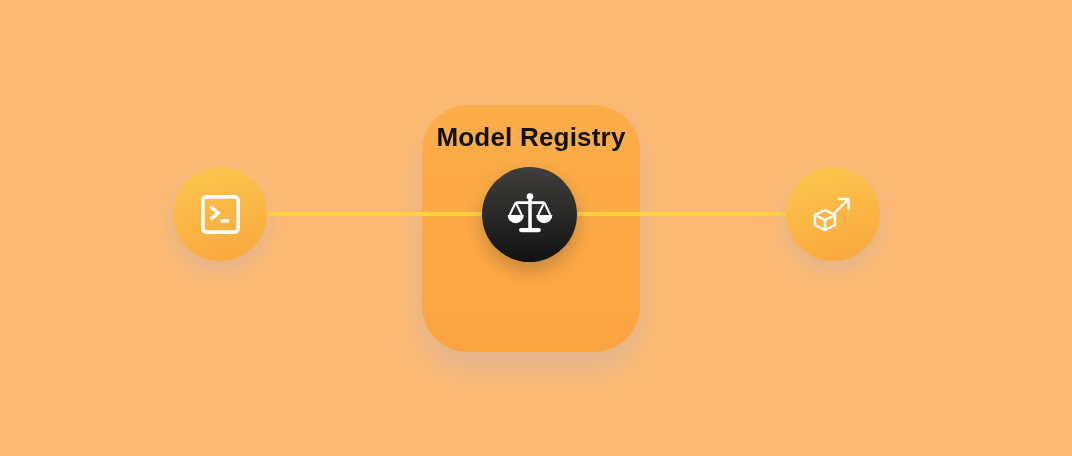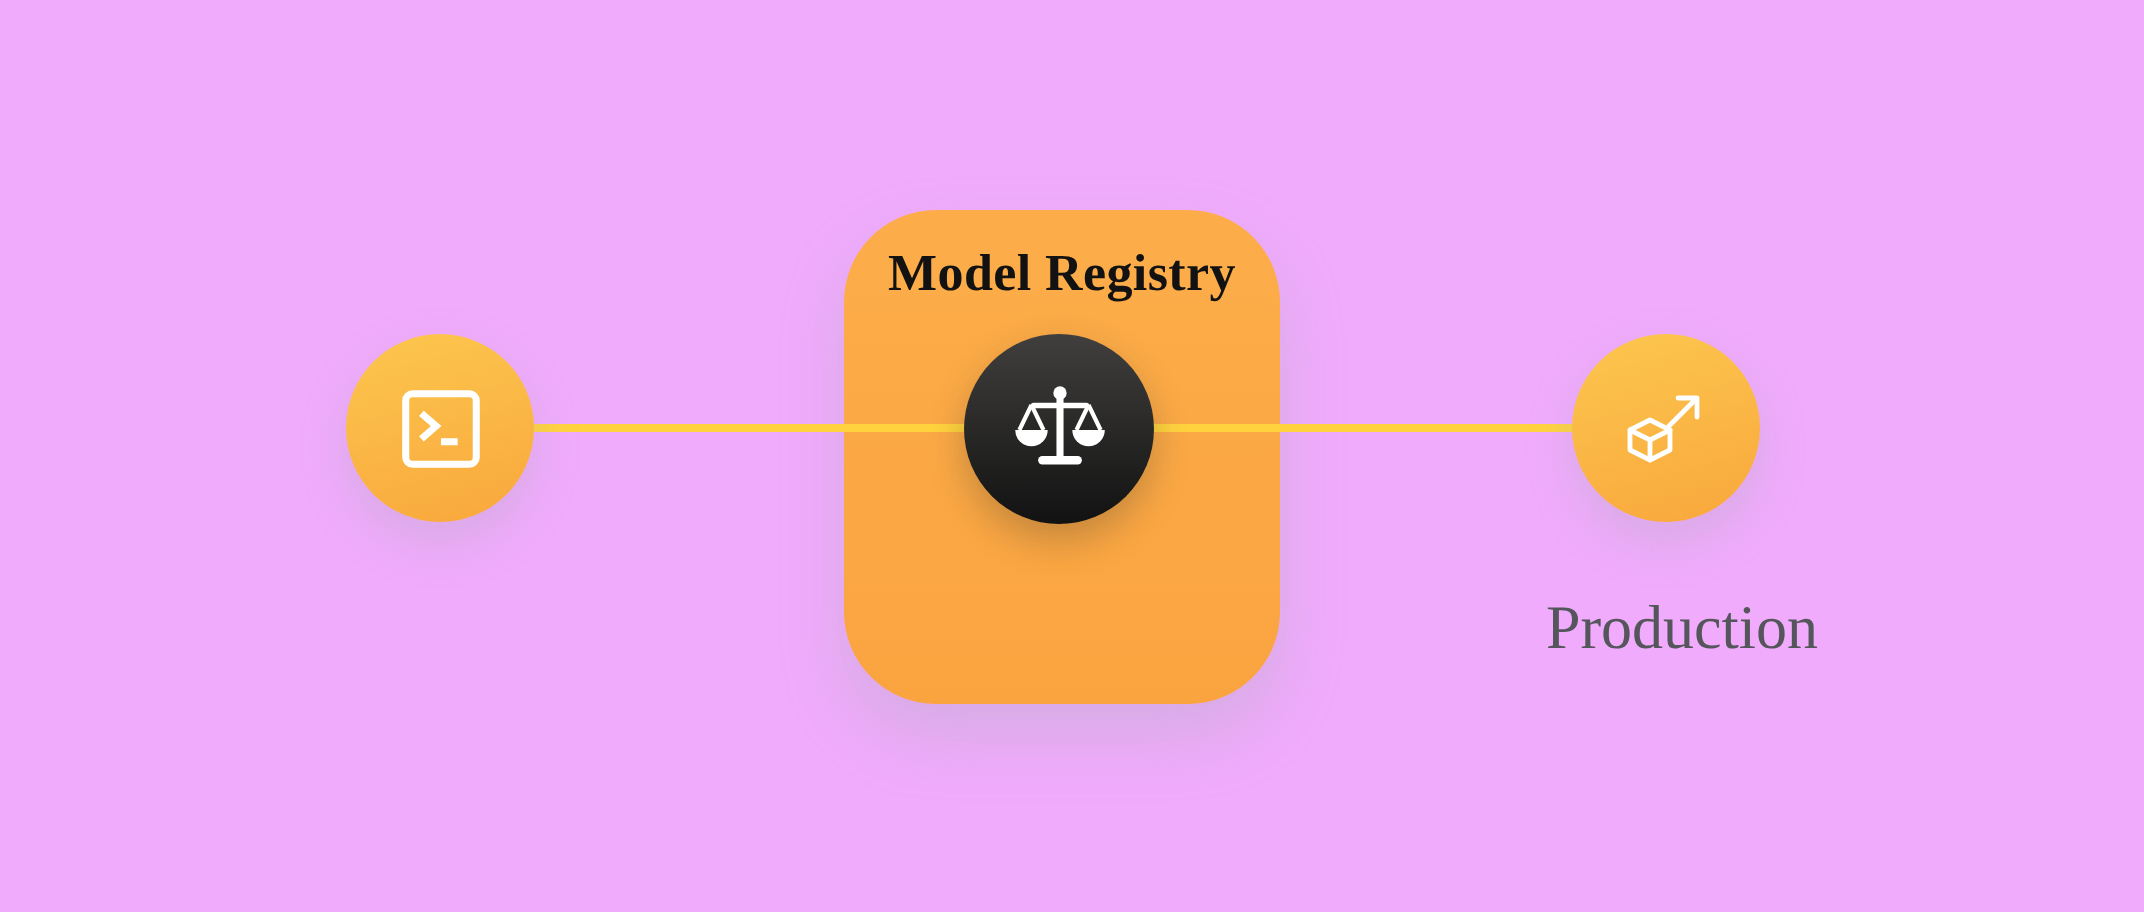--- a/index.html
+++ b/index.html
@@ -1,23 +1,22 @@
 <!DOCTYPE html>
 <html><head>
 <meta charset="utf-8">
 <style>
   html, body { margin: 0; padding: 0; background: #ffffff; }
   body { font-family: "Liberation Sans", sans-serif; }
   .canvas {
     position: relative;
     width: 1072px;
     height: 456px;
-    background: #f0abfc;
+    background: #fdba74;
     overflow: hidden;
-    font-family: Liberation Serif, serif;
   }
   .connector {
     position: absolute;
     left: 221px;
     top: 212px;
     width: 615px;
     height: 4px;
     background: #FFD23E;
     z-index: 2;
   }
@@ -124,15 +123,14 @@
         <path d="M16 30 V40"></path>
         <path d="M25.5 23 L38.5 10"></path>
         <path d="M30 9 L39.5 9 L39.5 18.5"></path>
       </svg>
     </span>
   </div>
 
 
   <div class="stage-label label-staging">Staging</div>
 
-  <div class="stage-label label-production">Production</div>
 
 </div>
 
 </body></html>

